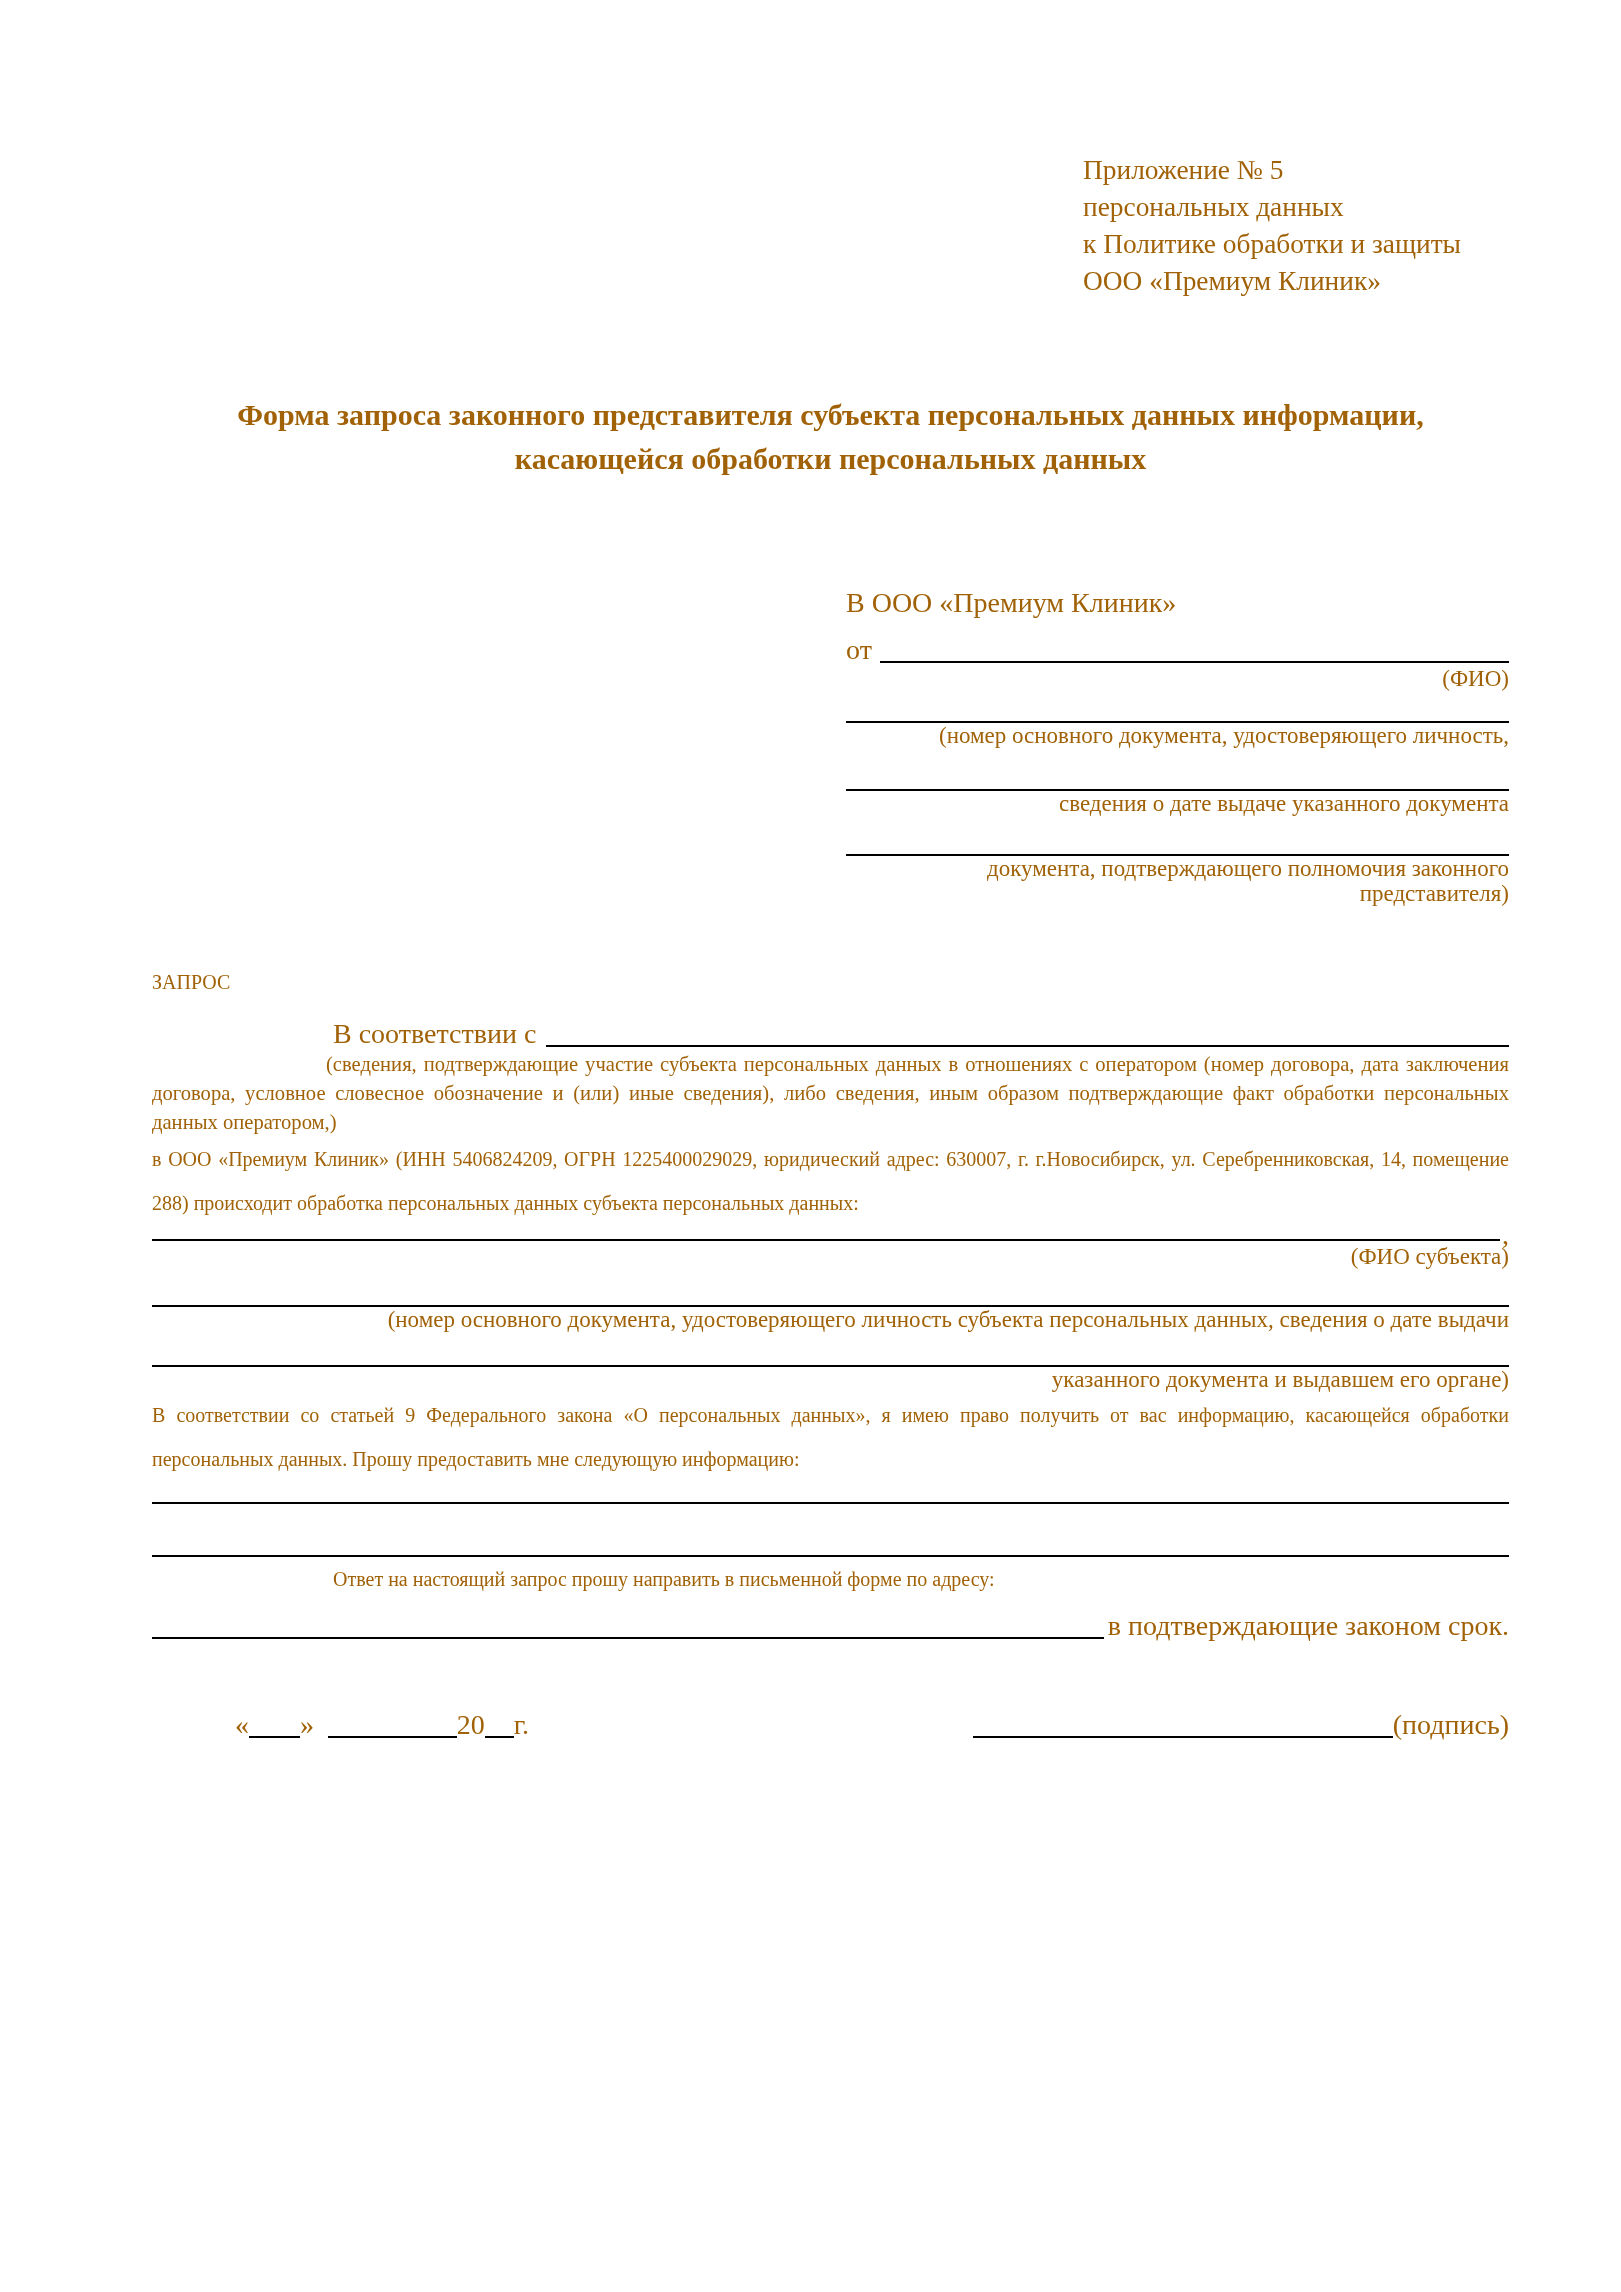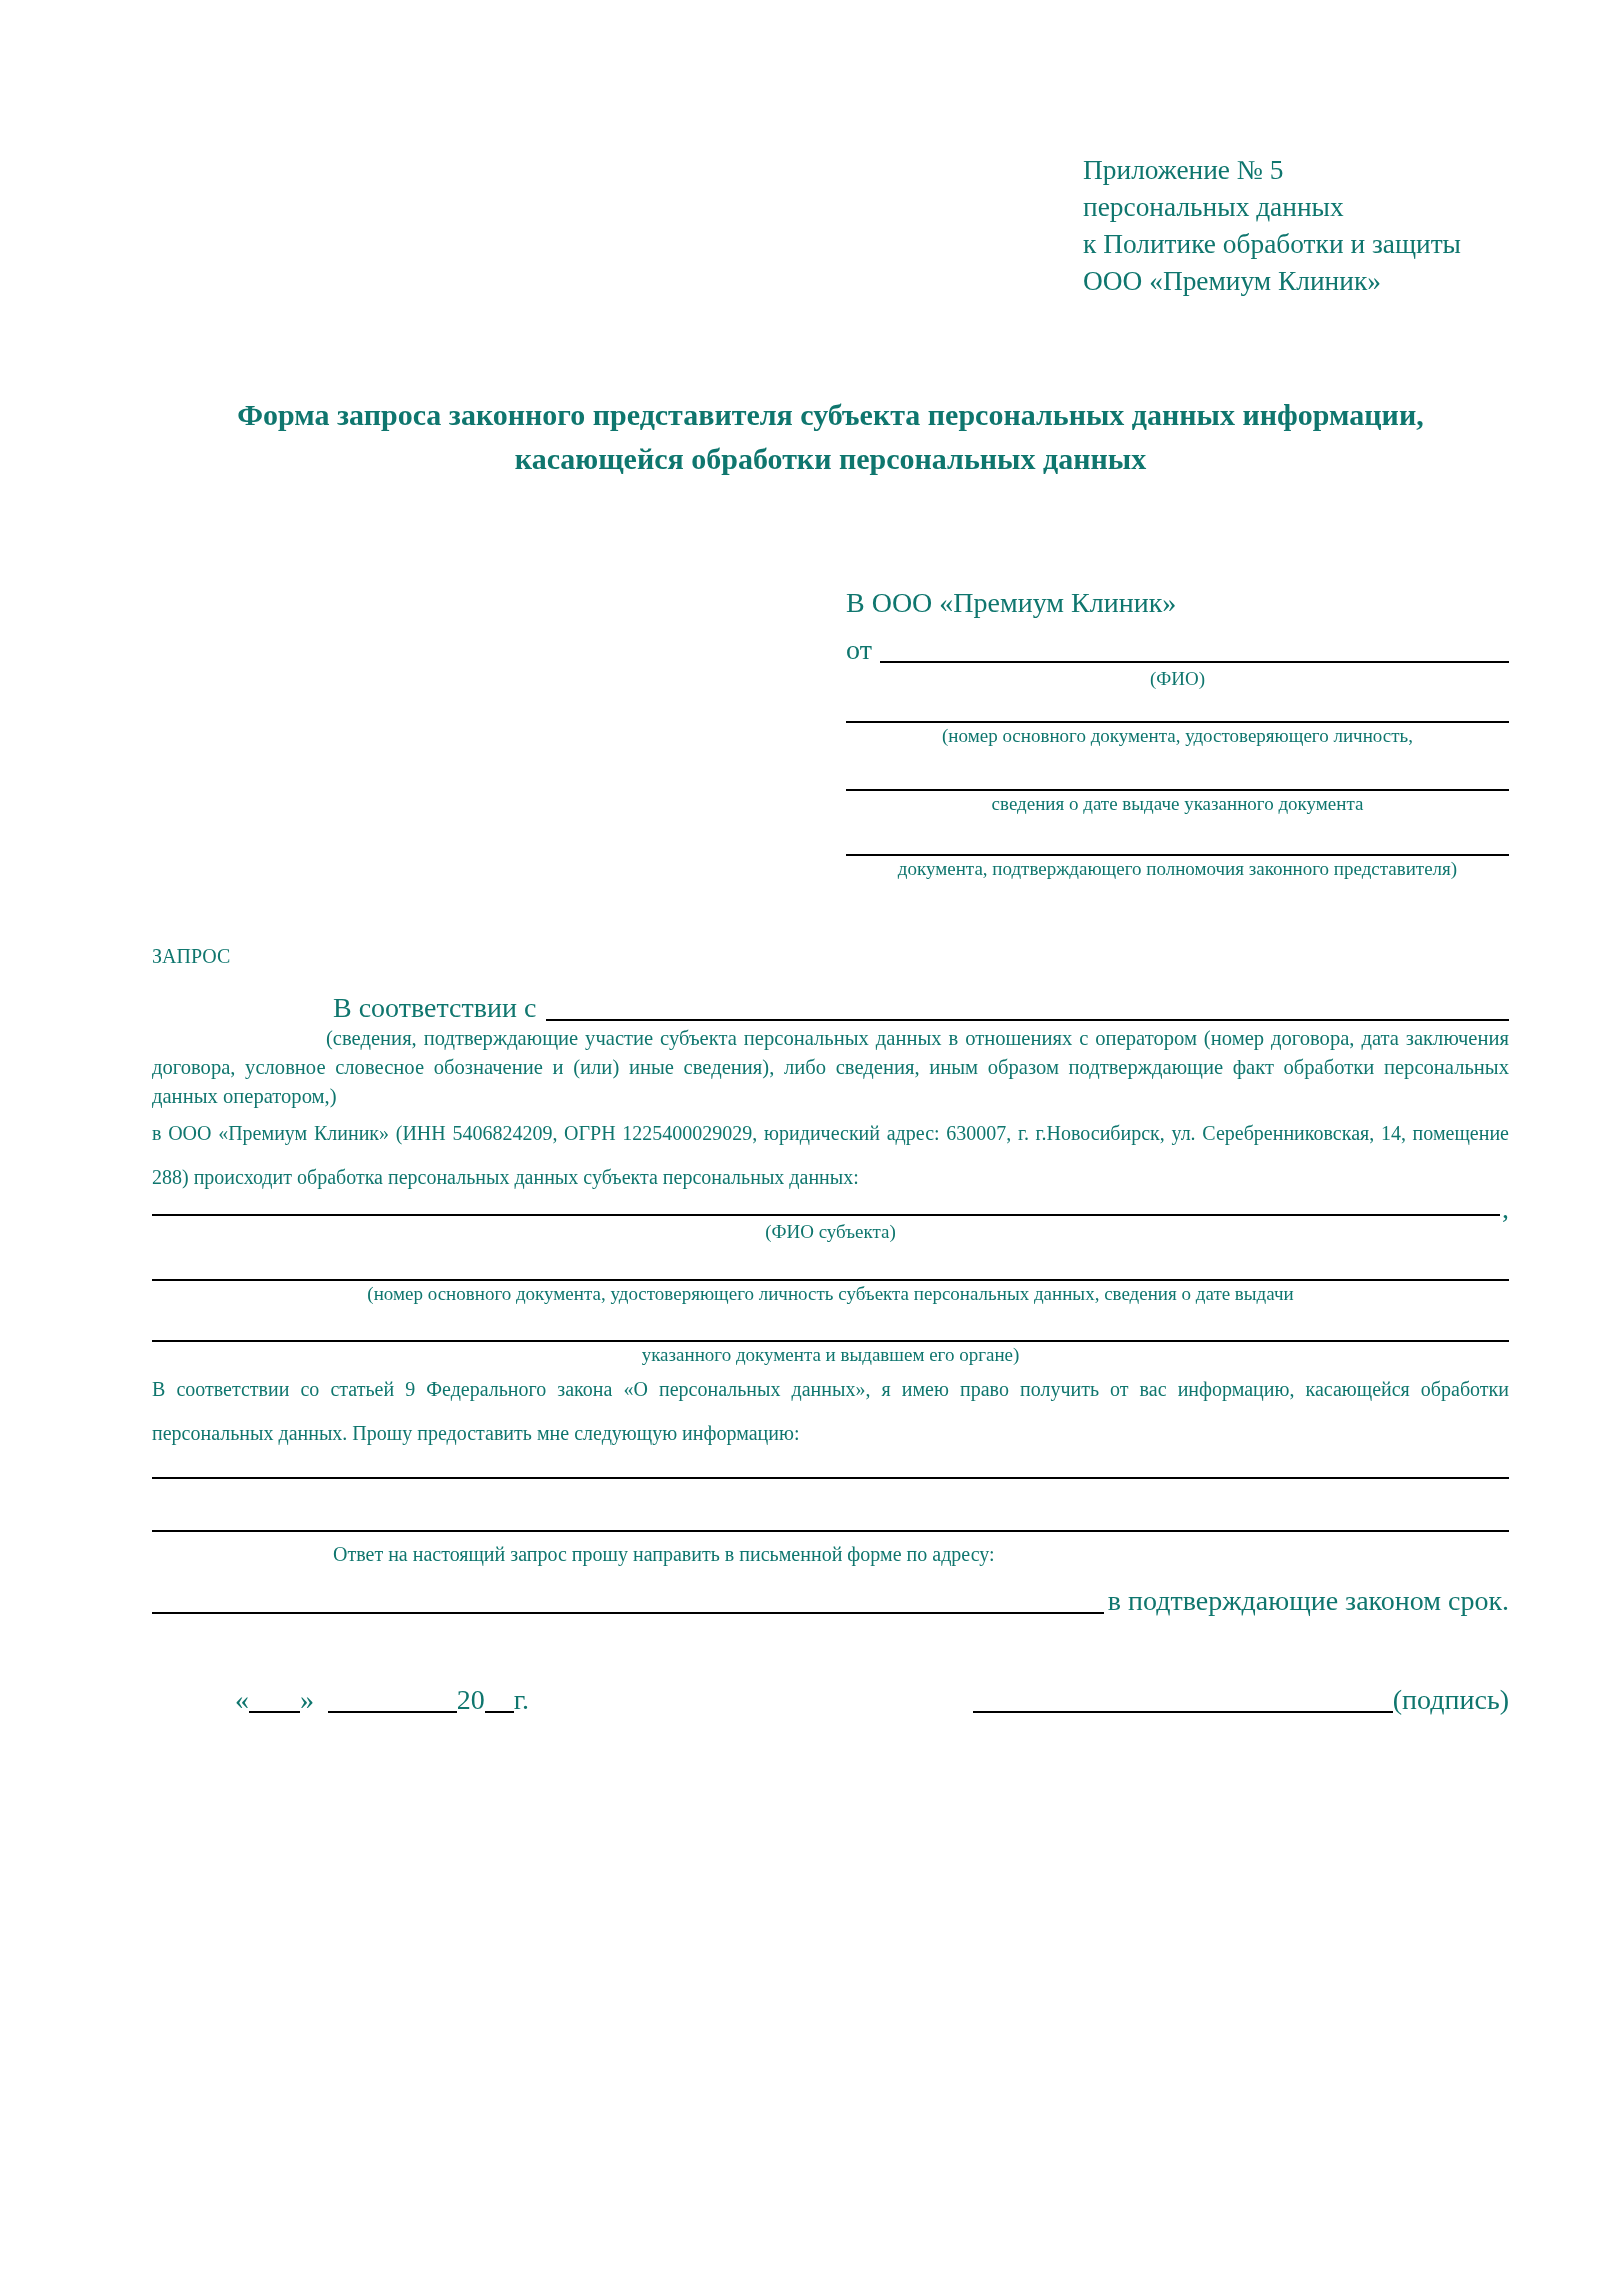--- a/index.html
+++ b/index.html
@@ -2,21 +2,21 @@
 <html><head>
 <meta charset="utf-8">
 <style>
   html, body { margin: 0; padding: 0; background: #ffffff; }
   .page {
     position: relative;
     width: 1621px;
     height: 2293px;
     box-sizing: border-box;
     background: #ffffff;
-    color: #0f766e;
+    color: #a16207;
     font-family: "Liberation Serif", "DejaVu Serif", serif;
     padding: 152px 112px 0 152px;
     overflow: hidden;
   }
   
   .annex { margin-left: 931px; font-size: 27.4px; line-height: 37px; }
 
   
   .doc-title {
     margin-top: 93px;
@@ -26,21 +26,21 @@
     line-height: 44px;
   }
 
   
   .addr { margin-left: 694px; margin-top: 101px; font-size: 28px; }
   .addr-to { line-height: 41px; white-space: nowrap; }
   .row { display: flex; align-items: flex-end; }
   .from-row { height: 43px; }
   .from-label { white-space: nowrap; padding-right: 7.8px; }
   .blank { flex: 1 1 auto; border-bottom: 2.9px solid #000; margin-bottom: 2.9px; min-width: 39px; }
-  .cap { font-size: 19px; line-height: 25.5px; text-align: center; }
+  .cap { font-size: 23px; line-height: 25.5px; text-align: right; }
   .field-line { border-bottom: 2.9px solid #000; }
   .f1 { height: 29px; } .f2 { height: 41px; } .f3 { height: 39px; } .f4 { height: 37px; }
 
   .req-heading { margin-top: 55px; font-size: 20px; line-height: 41px; text-align: left; }
 
   .intro-row { margin-top: 2px; height: 45px; font-size: 28px; }
   .intro-label { white-space: nowrap; padding-left: 181px; padding-right: 9.8px; }
 
   .small-par { font-size: 20.6px; line-height: 29px; text-align: justify; text-indent: 174px; }
 

